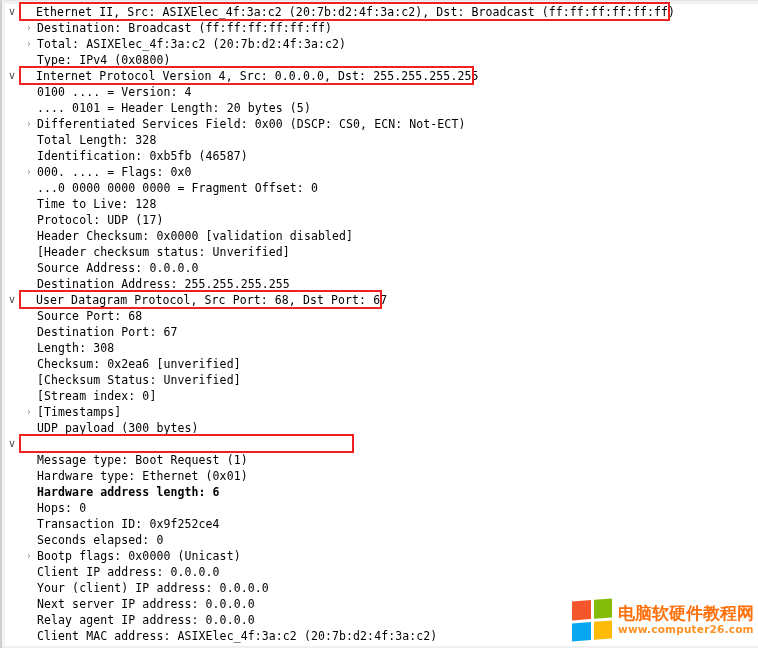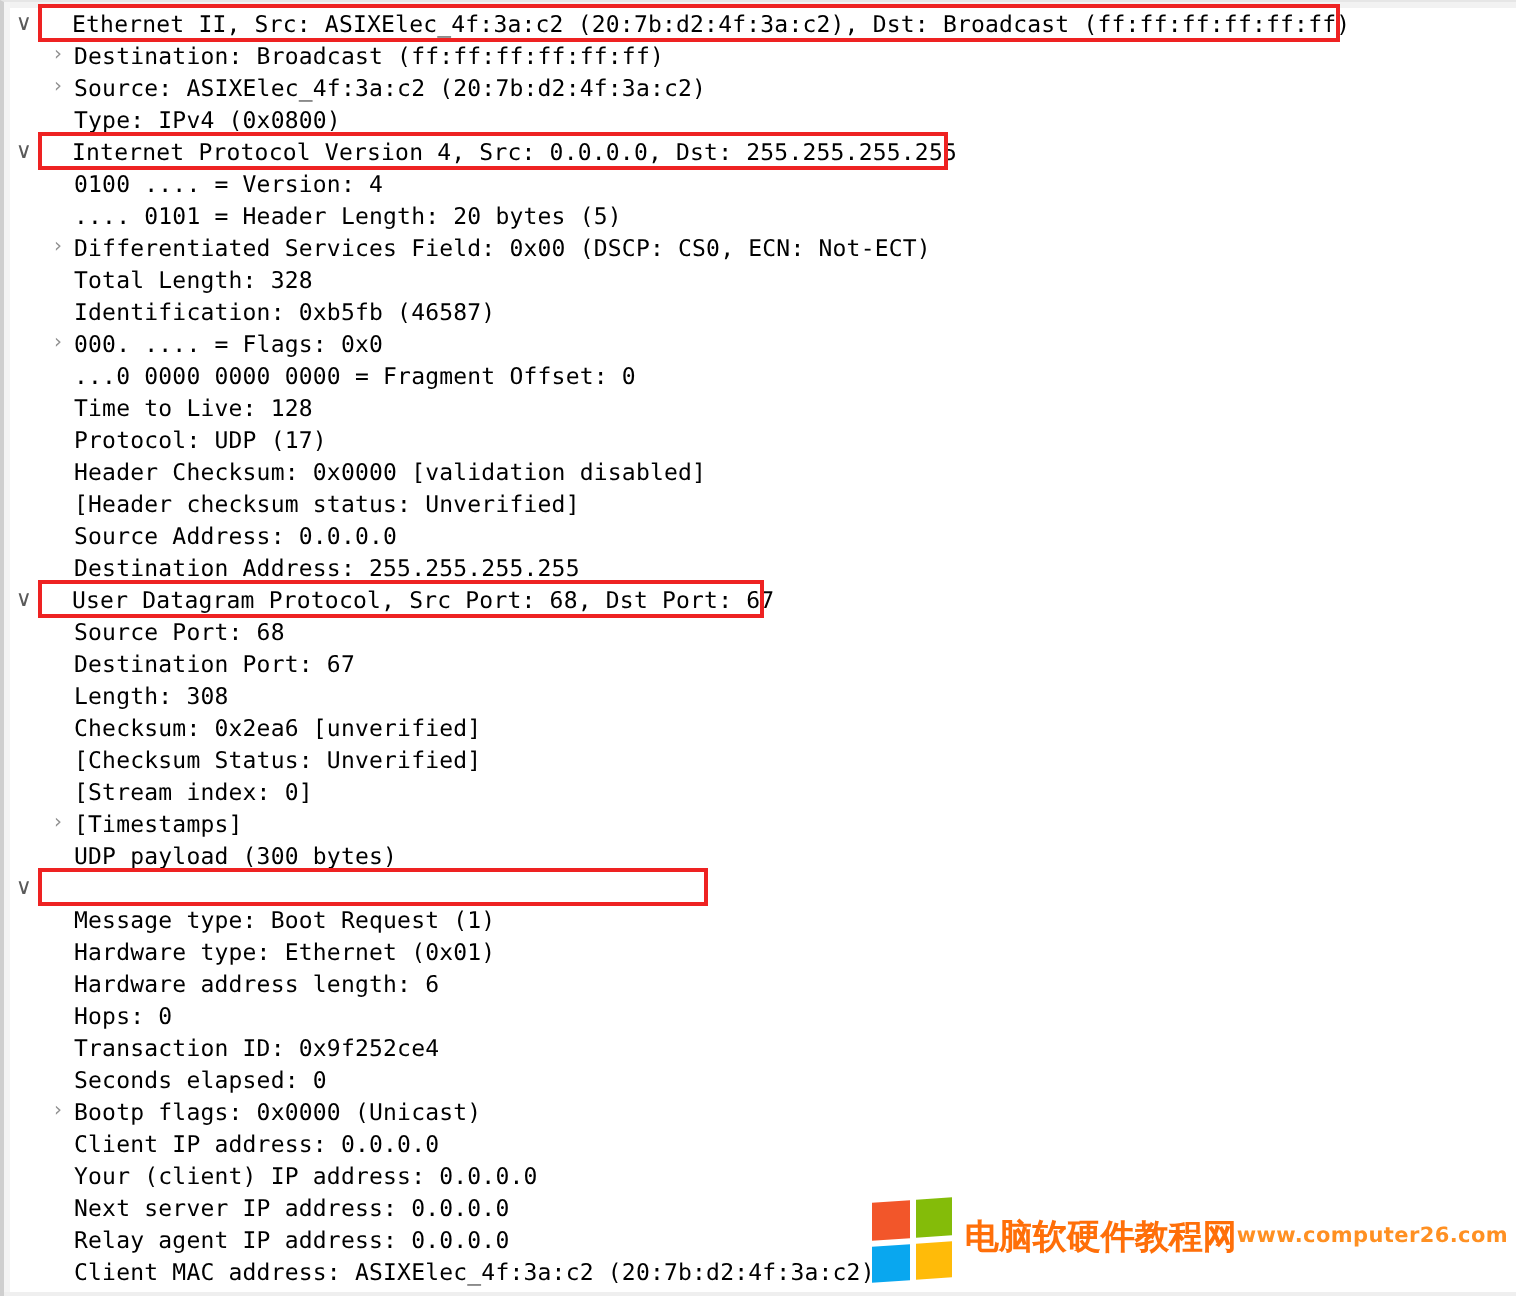--- a/index.html
+++ b/index.html
@@ -134,21 +134,21 @@
     transform: skewY(-4deg);
   }
   .win-logo i { display: block; }
   .wq1 { background: #f25022; }
   .wq2 { background: #7fba00; }
   .wq3 { background: #00a4ef; }
   .wq4 { background: #ffb900; }
 
   .wm-text {
     display: flex;
-    flex-direction: row;
+    flex-direction: column;
     justify-content: space-between;
     line-height: 1.05;
   }
   .wm-cn {
     font-family: "DejaVu Sans", "Liberation Sans", sans-serif;
     font-size: 17px;
     font-weight: bold;
     color: #ff6a00;
     letter-spacing: 0px;
   }
@@ -173,21 +173,21 @@
       <div class="row lvl0" style="top: 3px; position: absolute; left: 0px; width: 756px;">
         <span class="toggle collapse-toggle">∨</span>
         <span class="label">Ethernet II, Src: ASIXElec_4f:3a:c2 (20:7b:d2:4f:3a:c2), Dst: Broadcast (ff:ff:ff:ff:ff:ff)</span>
       </div>
       <div class="row lvl1" style="top: 19px; position: absolute; left: 0px; width: 756px;">
         <span class="toggle expand-toggle">›</span>
         <span class="label">Destination: Broadcast (ff:ff:ff:ff:ff:ff)</span>
       </div>
       <div class="row lvl1" style="top: 35px; position: absolute; left: 0px; width: 756px;">
         <span class="toggle expand-toggle">›</span>
-        <span class="label">Source: ASIXElec_4f:3a:c2 (20:7b:d2:4f:3a:c2)</span>
+        <span class="label">Total: ASIXElec_4f:3a:c2 (20:7b:d2:4f:3a:c2)</span>
       </div>
       <div class="row lvl1" style="top: 51px; position: absolute; left: 0px; width: 756px;">
         <span class="label">Type: IPv4 (0x0800)</span>
       </div>
       <div class="row lvl0" style="top: 67px; position: absolute; left: 0px; width: 756px;">
         <span class="toggle collapse-toggle">∨</span>
         <span class="label">Internet Protocol Version 4, Src: 0.0.0.0, Dst: 255.255.255.255</span>
       </div>
       <div class="row lvl1" style="top: 83px; position: absolute; left: 0px; width: 756px;">
         <span class="label">0100 .... = Version: 4</span>
@@ -261,21 +261,21 @@
       </div>
       <div class="row lvl0" style="top: 435px; position: absolute; left: 0px; width: 756px;">
         <span class="toggle collapse-toggle">∨</span>
       </div>
       <div class="row lvl1" style="top: 451px; position: absolute; left: 0px; width: 756px;">
         <span class="label">Message type: Boot Request (1)</span>
       </div>
       <div class="row lvl1" style="top: 467px; position: absolute; left: 0px; width: 756px;">
         <span class="label">Hardware type: Ethernet (0x01)</span>
       </div>
-      <div class="row lvl1" style="top: 483px; position: absolute; left: 0px; width: 728px;">
+      <div class="row lvl1" style="top: 483px; position: absolute; left: 0px; width: 728px; font-weight: bold;">
         <span class="label">Hardware address length: 6</span>
       </div>
       <div class="row lvl1" style="top: 499px; position: absolute; left: 0px; width: 644px;">
         <span class="label">Hops: 0</span>
       </div>
       <div class="row lvl1" style="top: 515px; position: absolute; left: 0px; width: 756px;">
         <span class="label">Transaction ID: 0x9f252ce4</span>
       </div>
       <div class="row lvl1" style="top: 531px; position: absolute; left: 0px; width: 756px;">
         <span class="label">Seconds elapsed: 0</span>

